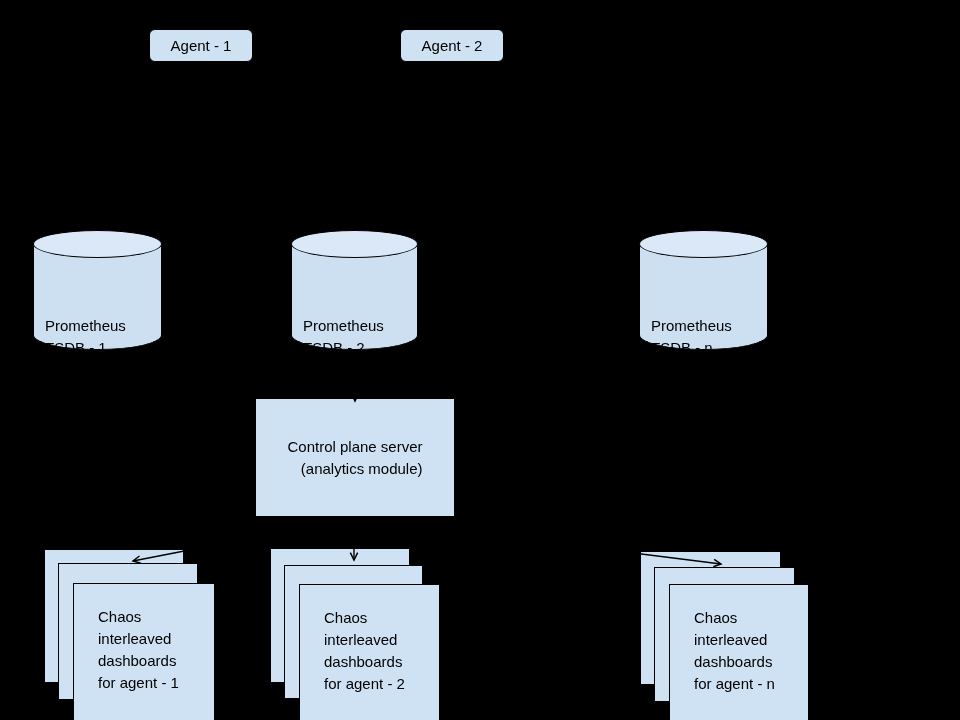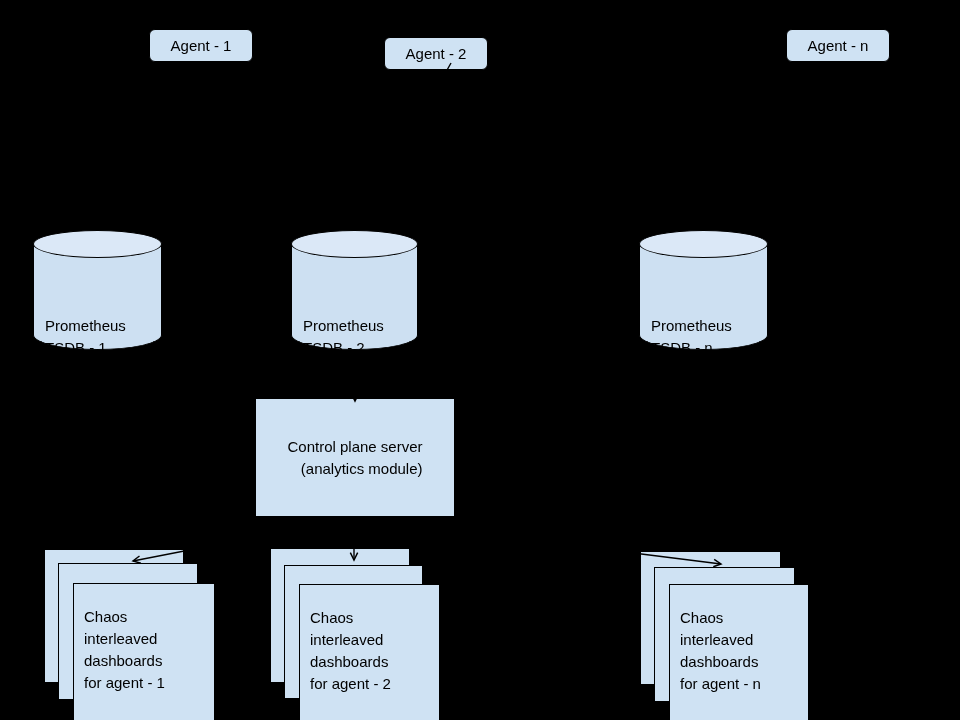--- a/index.html
+++ b/index.html
@@ -85,21 +85,21 @@
     position: absolute;
   }
   .page {
     position: absolute;
     background: #cfe2f3;
     border: 1px solid #000;
     box-sizing: border-box;
   }
   .page-label {
     position: absolute;
-    left: 10px;
+    left: 24px;
     top: 22px;
     font-size: 15px;
     line-height: 22px;
     white-space: pre-line;
   }
   #arrow-layer {
     position: absolute;
     left: 0; top: 0;
     width: 960px;
     height: 720px;
@@ -108,25 +108,22 @@
   }
 </style>
 </head>
 <body>
 
 <div id="canvas">
 
   <div class="node-box agent-box" style="left:149px;">
     <span>Agent - 1</span>
   </div>
-  <div class="node-box agent-box" style="left:384px;margin-top:8px;">
+  <div class="node-box agent-box" style="left:400px;">
     <span>Agent - 2</span>
-  </div>
-  <div class="node-box agent-box" style="left:786px;">
-    <span>Agent - n</span>
   </div>
 
   <div class="cylinder" style="left:33px;">
     <div class="cyl-body"></div>
     <div class="cyl-top"></div>
     <div class="cyl-label">Prometheus
 TSDB - 1</div>
   </div>
   <div class="cylinder" style="left:291px; width:127px;">
     <div class="cyl-body"></div>

